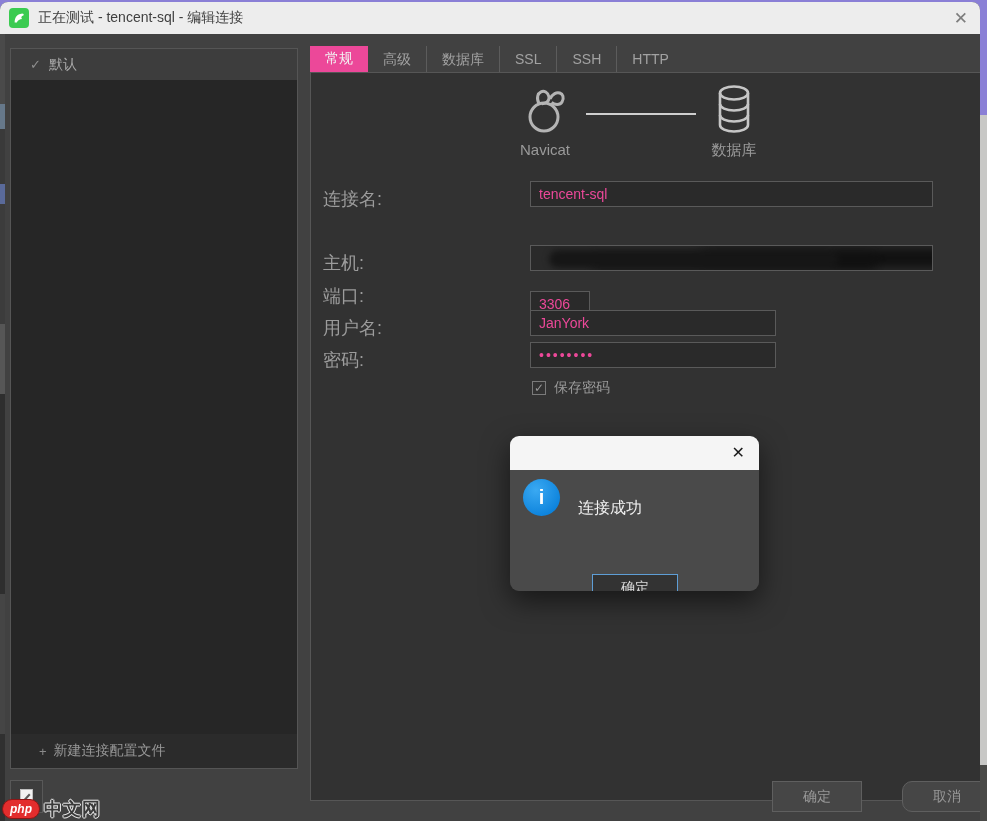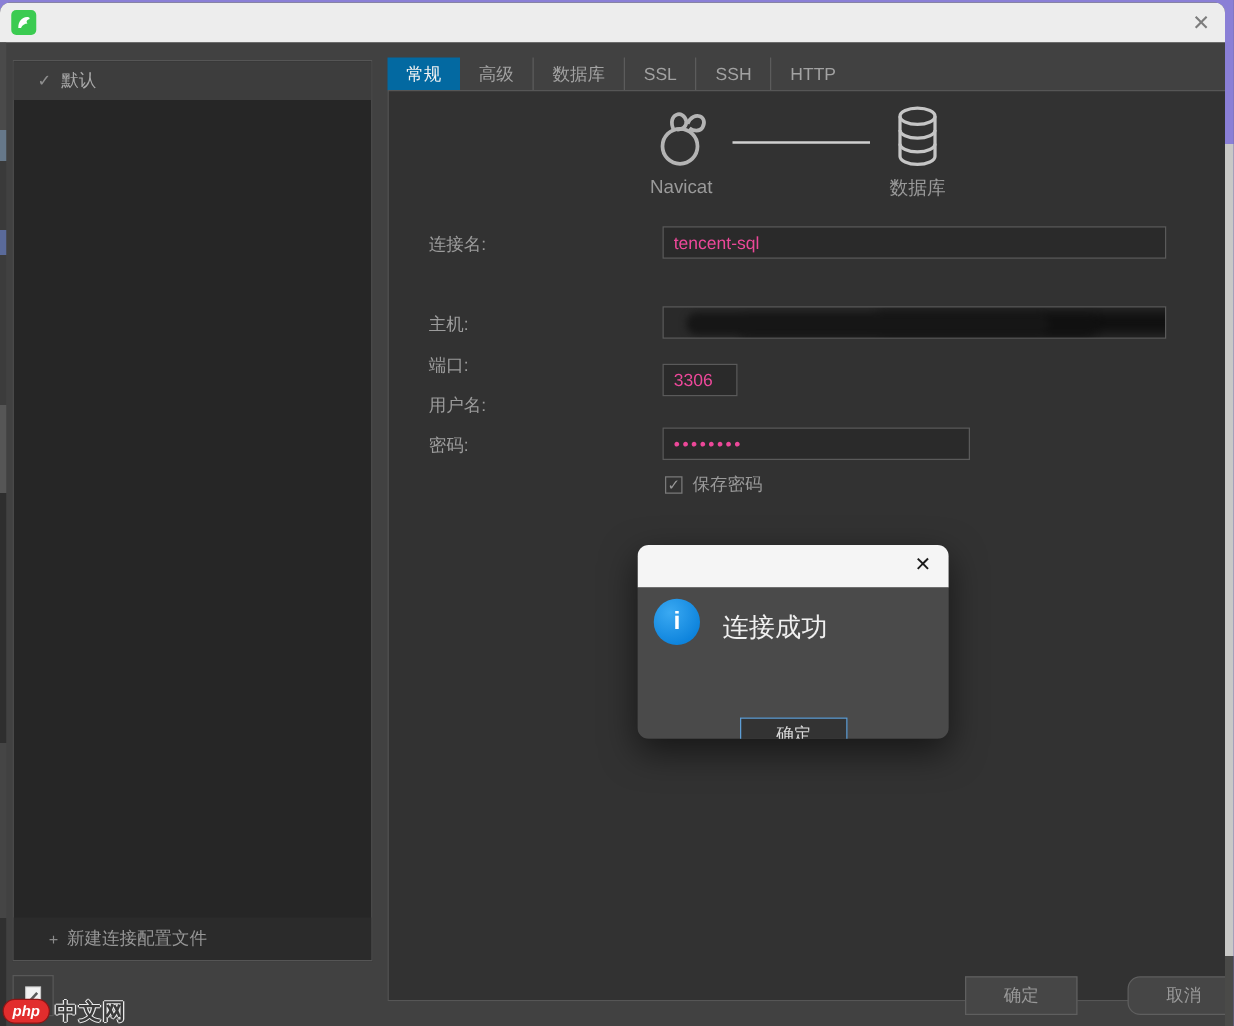--- a/index.html
+++ b/index.html
@@ -38,36 +38,36 @@
   .new-profile { position:absolute; left:0; bottom:0; width:100%; height:34px;
     background:#2b2b2b; display:flex; align-items:center; padding-left:28px;
     color:#979797; font-size:14px; gap:7px; }
   .new-profile .plus { font-size:13px; color:#8a8a8a; }
 
   
   .tabs { position:absolute; left:310px; top:12px; height:27px; display:flex; }
   .tab { padding:0 15px; line-height:27px; font-size:14px; color:#a2a2a2;
     border-left:1px solid #5c5c5c; cursor:default; }
   .tab:first-child { border-left:none; }
-  .tab.active { background:#0369a1; color:#f2f2f2; border-left:none; }
+  .tab.active { background:#ec4899; color:#f2f2f2; border-left:none;font-family:Liberation Mono, monospace; }
   .tab.active + .tab { border-left:none; }
 
   
   .panel { position:absolute; left:310px; top:38px; width:736px; height:729px;
     background:#323232; border:1px solid #565656; }
 
   .diagram-icon { position:absolute; color:#b4b4b4; }
   .navicat-icon { left:208px; top:12px; }
   .db-icon { left:404px; top:11px; }
   .connector { position:absolute; left:275px; top:40px; width:110px; height:2px; background:#cfcfcf; }
   .diagram-label { position:absolute; font-size:15px; color:#9a9a9a; text-align:center; width:100px; }
   .label-navicat { left:184px; top:68px; }
   .label-db { left:373px; top:68px; }
 
-  .field-label { position:absolute; left:12px; font-size:14px; color:#9c9c9c;margin-left:20px; }
+  .field-label { position:absolute; left:12px; font-size:18px; color:#9c9c9c; }
   .tinput { position:absolute; height:26px; background:#2a2a2a; border:1px solid #5a5a5a;
     color:#ec4899; font-size:14px; font-family:"Liberation Sans","DejaVu Sans",sans-serif;
     padding:0 8px; outline:none; }
   .host-wrap { position:absolute; left:219px; top:172px; width:403px; height:26px;
     background:#2a2a2a; border:1px solid #5a5a5a; overflow:hidden; }
   .censor { position:absolute; left:18px; top:4px; width:290px; height:18px;
     background:#161616; border-radius:9px; filter:blur(3px);
     box-shadow:40px 2px 6px #111, 150px -1px 8px #101010; }
 
   .checkbox-row { position:absolute; left:221px; top:306px; display:flex; align-items:center; gap:8px; }
@@ -78,21 +78,21 @@
   
   .popup { position:absolute; left:510px; top:402px; width:249px; height:155px;
     border-radius:9px; overflow:hidden; box-shadow:0 10px 28px rgba(0,0,0,.55); }
   .popup-titlebar { height:34px; background:#f5f5f5; display:flex; align-items:center; }
   .popup-close { margin-left:auto; margin-right:14px; color:#1a1a1a; font-size:16px; line-height:1; }
   .popup-body { height:121px; background:#4a4a4a; position:relative; }
   .info-icon { position:absolute; left:13px; top:9px; width:37px; height:37px; border-radius:50%;
     background:radial-gradient(circle at 35% 30%, #3aa9f2, #0d83dc 75%);
     display:flex; align-items:center; justify-content:center;
     color:#fff; font-size:20px; font-weight:bold; }
-  .popup-msg { position:absolute; left:68px; top:18px; color:#f0f0f0; font-size:21px; }
+  .popup-msg { position:absolute; left:68px; top:28px; color:#f0f0f0; font-size:16px; }
   .popup-ok { position:absolute; left:82px; top:104px; width:86px; height:28px;
     background:#333333; border:1px solid #5e9ed6; color:#dcdcdc; font-size:14px;
     display:flex; align-items:center; justify-content:center; cursor:default; }
 
   
   .icon-btn { position:absolute; left:10px; top:746px; width:33px; height:33px;
     background:#3d3d3d; border:1px solid #585858; display:flex; align-items:center; justify-content:center; }
   .test-btn { position:absolute; left:55px; top:746px; width:180px; height:33px;
     background:#3d3d3d; border:1px solid #4d4d4d; color:#868686; font-size:14px;
     display:flex; align-items:center; justify-content:center; }
@@ -115,20 +115,21 @@
 <div class="bg-right"></div>
 
 <div class="window">
 
   <div class="titlebar">
     <div class="app-icon">
       <svg width="14" height="14" viewBox="0 0 16 16">
         <path d="M3 13 C3 7, 6 3.5, 11 3 C13 2.8, 14 4, 13 5 C10.5 5.5, 10 7.5, 11.5 9 C9 9, 6.5 10.5, 5.5 13 Z" fill="#fff"></path>
       </svg>
     </div>
+    <span class="title">正在测试 - tencent-sql - 编辑连接</span>
     <span class="close">✕</span>
   </div>
 
   <div class="body">
     <div class="left-sliver"></div>
 
     <div class="sidebar">
       <div class="profile-row">
         <span class="check">✓</span>
         <span>默认</span>
@@ -174,20 +175,21 @@
 
       <div class="field-label" style="top:178px;">主机:</div>
       <div class="host-wrap">
         <div class="censor"></div>
       </div>
 
       <div class="field-label" style="top:211px;">端口:</div>
       <input class="tinput" style="left: 219px; top: 205px; width: 60px; margin-top: 13px;" readonly="" value="3306">
 
       <div class="field-label" style="top:243px;">用户名:</div>
+      <input class="tinput" style="left: 219px; top: 237px; width: 246px;" readonly="" value="JanYork">
 
       <div class="field-label" style="top:275px;">密码:</div>
       <input class="tinput" style="left: 219px; top: 269px; width: 246px; letter-spacing: 2px;" readonly="" value="••••••••">
 
       <div class="checkbox-row">
         <div class="checkbox">
           <span>✓</span>
         </div>
         <span class="checkbox-label">保存密码</span>
       </div>

